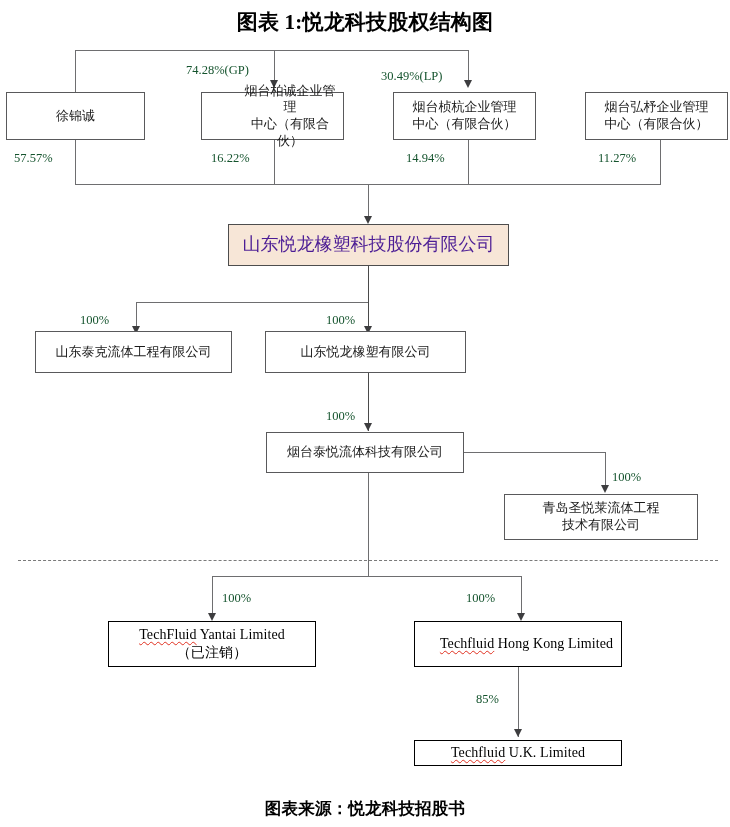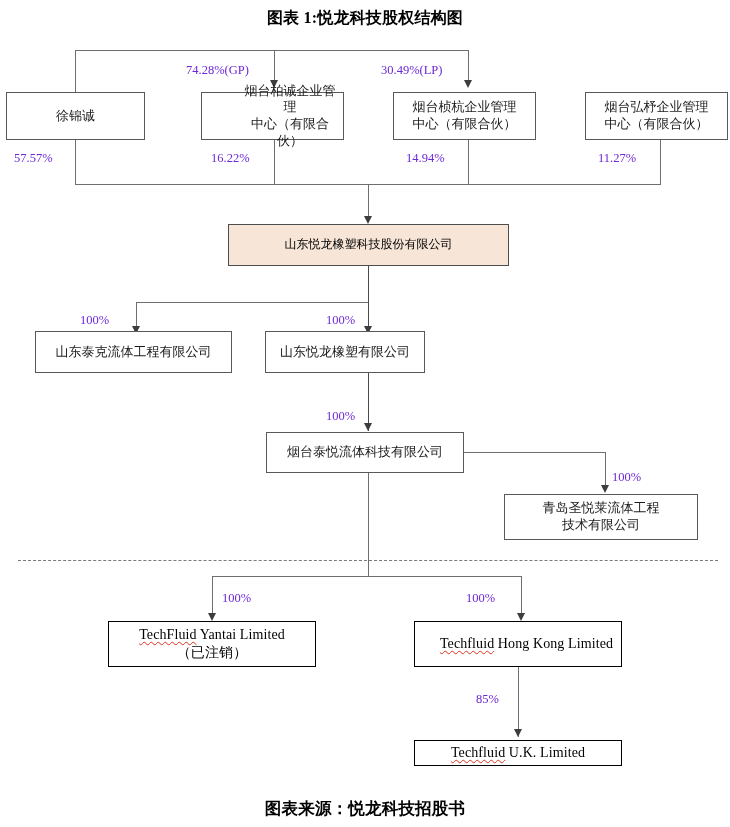--- a/index.html
+++ b/index.html
@@ -19,21 +19,21 @@
     overflow: hidden;
   }
 
   
   .chart-title {
     position: absolute;
     left: 0;
     top: 8px;
     width: 730px;
     text-align: center;
-    font-size: 16px;
+    font-size: 21px;
     font-weight: bold;
     letter-spacing: 0.2px;
   }
   .chart-source {
     position: absolute;
     left: 0;
     top: 798px;
     width: 730px;
     text-align: center;
     font-size: 16.5px;
@@ -56,22 +56,22 @@
     color: #1a1a1a;
     padding: 0 3px;
   }
   .node.thick {
     border: 1.6px solid #000000;
     color: #000000;
   }
   .node.highlight {
     background: #f7e6d7;
     border: 1.2px solid #4d4d4d;
-    font-size: 12px;
-    color: #000000;
+    font-size: 18px;
+    color: #4c1d95;
   }
   .node .txt {
     display: block;
     white-space: pre-line;
   }
   .node.latin {
     font-size: 14px;
     letter-spacing: 0.1px;
   }
 
@@ -106,21 +106,21 @@
     height: 0;
     border-left: 4.5px solid transparent;
     border-right: 4.5px solid transparent;
     border-top: 8px solid #3d3d3f;
   }
 
   
   .elabel {
     position: absolute;
     font-size: 12.5px;
-    color: #6d28d9;
+    color: #14532d;
     white-space: nowrap;
   }
 </style>
 </head>
 <body>
 
 <div id="page">
 
   <div class="chart-title">图表 1:悦龙科技股权结构图</div>
 
@@ -129,21 +129,21 @@
   <div class="ln h" style="left:75px; top:50px; width:199px;"></div>
   <div class="ln h" style="left:274px; top:50px; width:194px;"></div>
 
   <div class="ln v" style="left:274px; top:50px; height:32px;"></div>
   <div class="arrow" style="left:269.5px; top:80px;"></div>
 
   <div class="ln v" style="left:468px; top:50px; height:32px;"></div>
   <div class="arrow" style="left:463.5px; top:80px;"></div>
 
   <div class="elabel" style="left:186px; top:63px;">74.28%(GP)</div>
-  <div class="elabel" style="left:381px; top:63px;">30.49%(LP)</div>
+  <div class="elabel" style="left:381px; top:69px;">30.49%(LP)</div>
 
   <div class="node" style="left:6px; top:92px; width:139px; height:48px;">
     <span class="txt">徐锦诚</span>
   </div>
 
   <div class="node" style="left:201px; top:92px; width:143px; height:48px;padding-left:38px;">
     <span class="txt">烟台柏诚企业管理
 中心（有限合伙）</span>
   </div>
 
@@ -182,21 +182,21 @@
   <div class="arrow" style="left:131.5px; top:326px;"></div>
   <div class="arrow" style="left:363.5px; top:326px;"></div>
 
   <div class="elabel" style="left:80px; top:313px;">100%</div>
   <div class="elabel" style="left:326px; top:313px;">100%</div>
 
   <div class="node" style="left:35px; top:331px; width:197px; height:42px;">
     <span class="txt">山东泰克流体工程有限公司</span>
   </div>
 
-  <div class="node" style="left:265px; top:331px; width:160px; height:42px;">
+  <div class="node" style="left:265px; top:331px; width:201px; height:42px;">
     <span class="txt">山东悦龙橡塑有限公司</span>
   </div>
 
   <div class="ln v dark" style="left:368px; top:373px; height:58px;"></div>
   <div class="arrow" style="left:363.5px; top:423px;"></div>
   <div class="elabel" style="left:326px; top:409px;">100%</div>
 
   <div class="node" style="left:266px; top:432px; width:198px; height:41px;">
     <span class="txt">烟台泰悦流体科技有限公司</span>
   </div>

